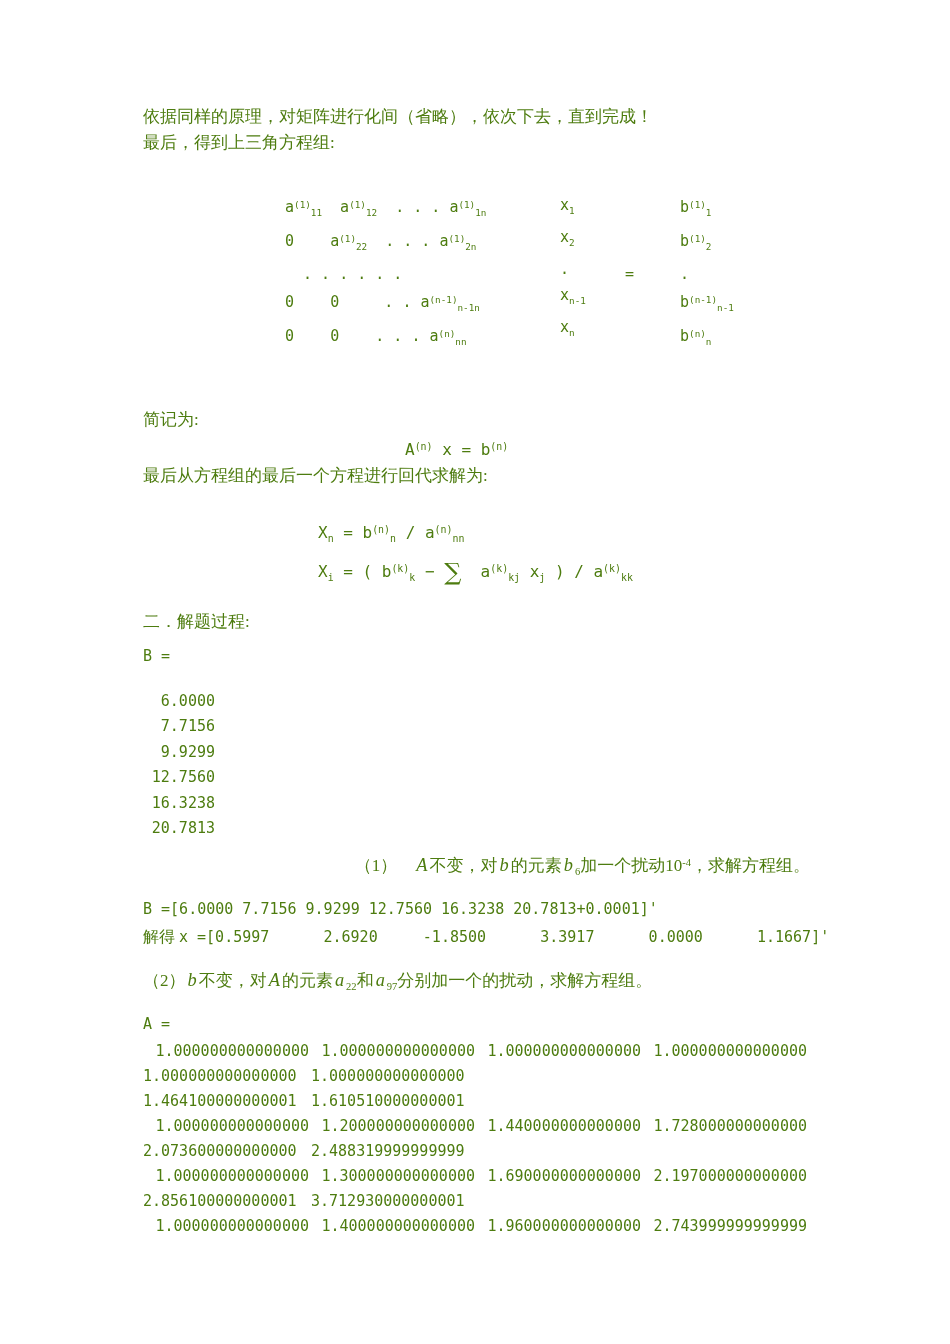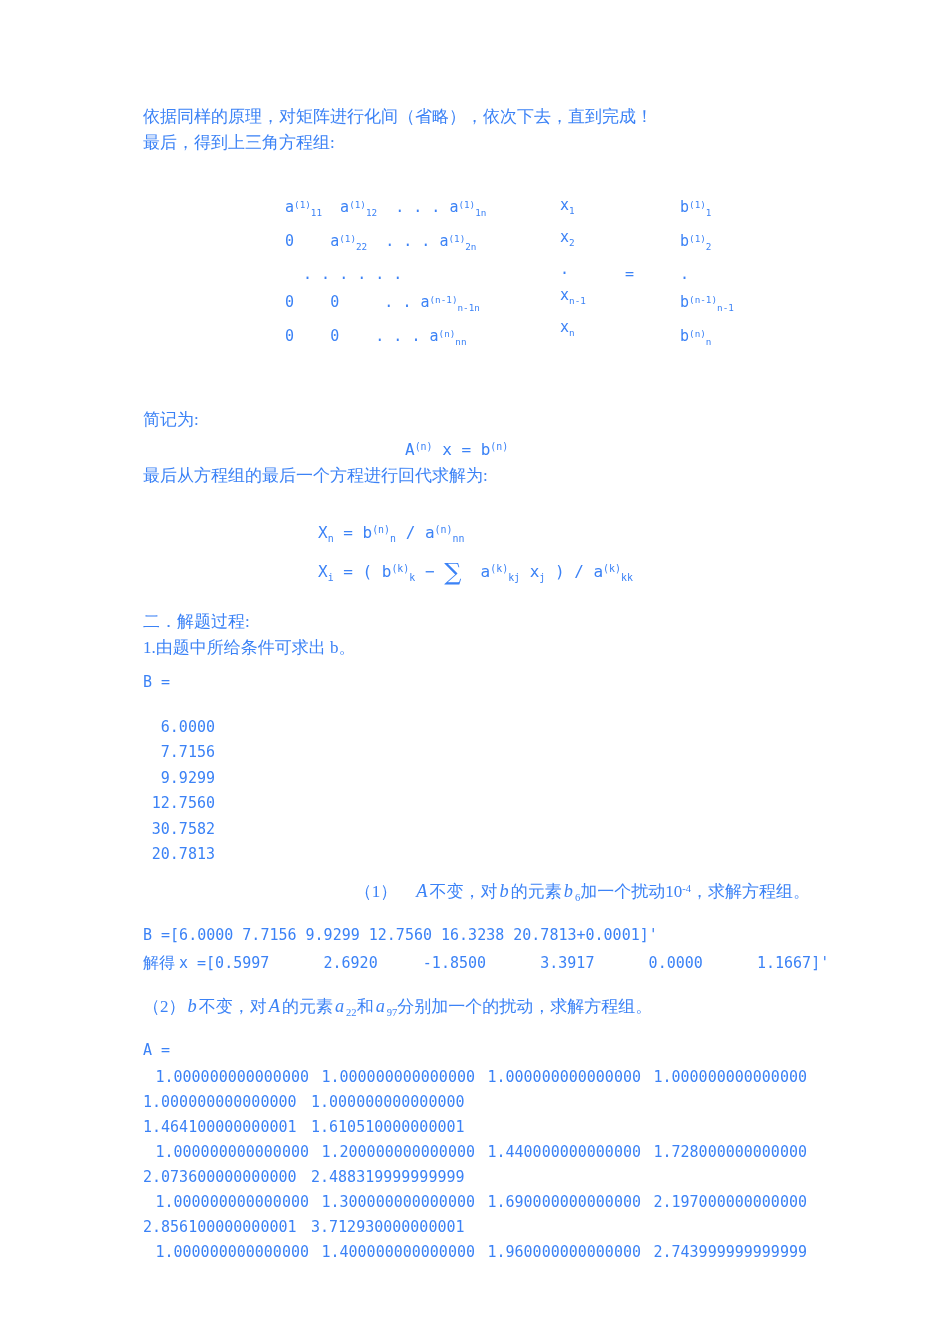--- a/index.html
+++ b/index.html
@@ -3,21 +3,21 @@
 <meta charset="utf-8">
 <style>
   * { margin: 0; padding: 0; box-sizing: border-box; }
   html, body { background: #e8e8e8; }
   .page {
     position: relative;
     width: 950px;
     height: 1344px;
     margin: 0 auto;
     background: #ffffff;
-    color: #3b82f6;
+    color: #4d7c0f;
     padding: 104px 140px 0 143px;
     font-family: "Liberation Serif", serif;
     overflow: hidden;
   }
   p.cn {
     font-size: 17px;
     line-height: 26px;
     font-family: "Liberation Serif", serif;
     white-space: pre-wrap;
   }
@@ -110,29 +110,28 @@
   </div>
 
   <p class="cn abbrev-label">简记为:</p>
   <div class="formula f-center"><span>A</span><span class="sp">(n)</span><span> x = b</span><span class="sp">(n)</span></div>
   <p class="cn">最后从方程组的最后一个方程进行回代求解为:</p>
 
   <div class="formula f-ind1"><span>X</span><span class="sb">n</span><span> = b</span><span class="sp">(n)</span><span class="sb">n</span><span> / a</span><span class="sp">(n)</span><span class="sb">nn</span></div>
   <div class="formula f-ind2"><span>X</span><span class="sb">i</span><span> = ( b</span><span class="sp">(k)</span><span class="sb">k</span><span> − </span><span class="sg">∑</span><span>  a</span><span class="sp">(k)</span><span class="sb">kj</span><span> x</span><span class="sb">j</span><span> ) / a</span><span class="sp">(k)</span><span class="sb">kk</span></div>
 
   <p class="cn sec-head">二．解题过程:</p>
-  <p class="cn">1.由题中所给条件可求出 b。</p>
 
   <div class="mono b-label">B =</div>
   <div class="bvals">
     <div class="bval">6.0000</div>
     <div class="bval">7.7156</div>
     <div class="bval">9.9299</div>
     <div class="bval">12.7560</div>
-    <div class="bval">30.7582</div>
+    <div class="bval">16.3238</div>
     <div class="bval">20.7813</div>
   </div>
 
   <p class="cn part-line"><span>（1）　</span><span class="mi">A</span><span>不变，对</span><span class="mi">b</span><span>的元素</span><span class="mi">b</span><span class="sb">6</span><span>加一个扰动</span><span>10</span><span class="sp">-4</span><span>，求解方程组。</span></p>
   <div class="mono bline">B =[6.0000 7.7156 9.9299 12.7560 16.3238 20.7813+0.0001]'</div>
   <div class="mono xline"><span class="cnp">解得 </span><span>x =[0.5997      2.6920     -1.8500      3.3917      0.0000      1.1667]'</span></div>
 
   <p class="cn part2-line"><span>（2）</span><span class="mi">b</span><span>不变，对</span><span class="mi">A</span><span>的元素</span><span class="mi">a</span><span class="sb">22</span><span>和</span><span class="mi">a</span><span class="sb">97</span><span>分别加一个的扰动，求解方程组。</span></p>
 
   <div class="mono a-label">A =</div>

